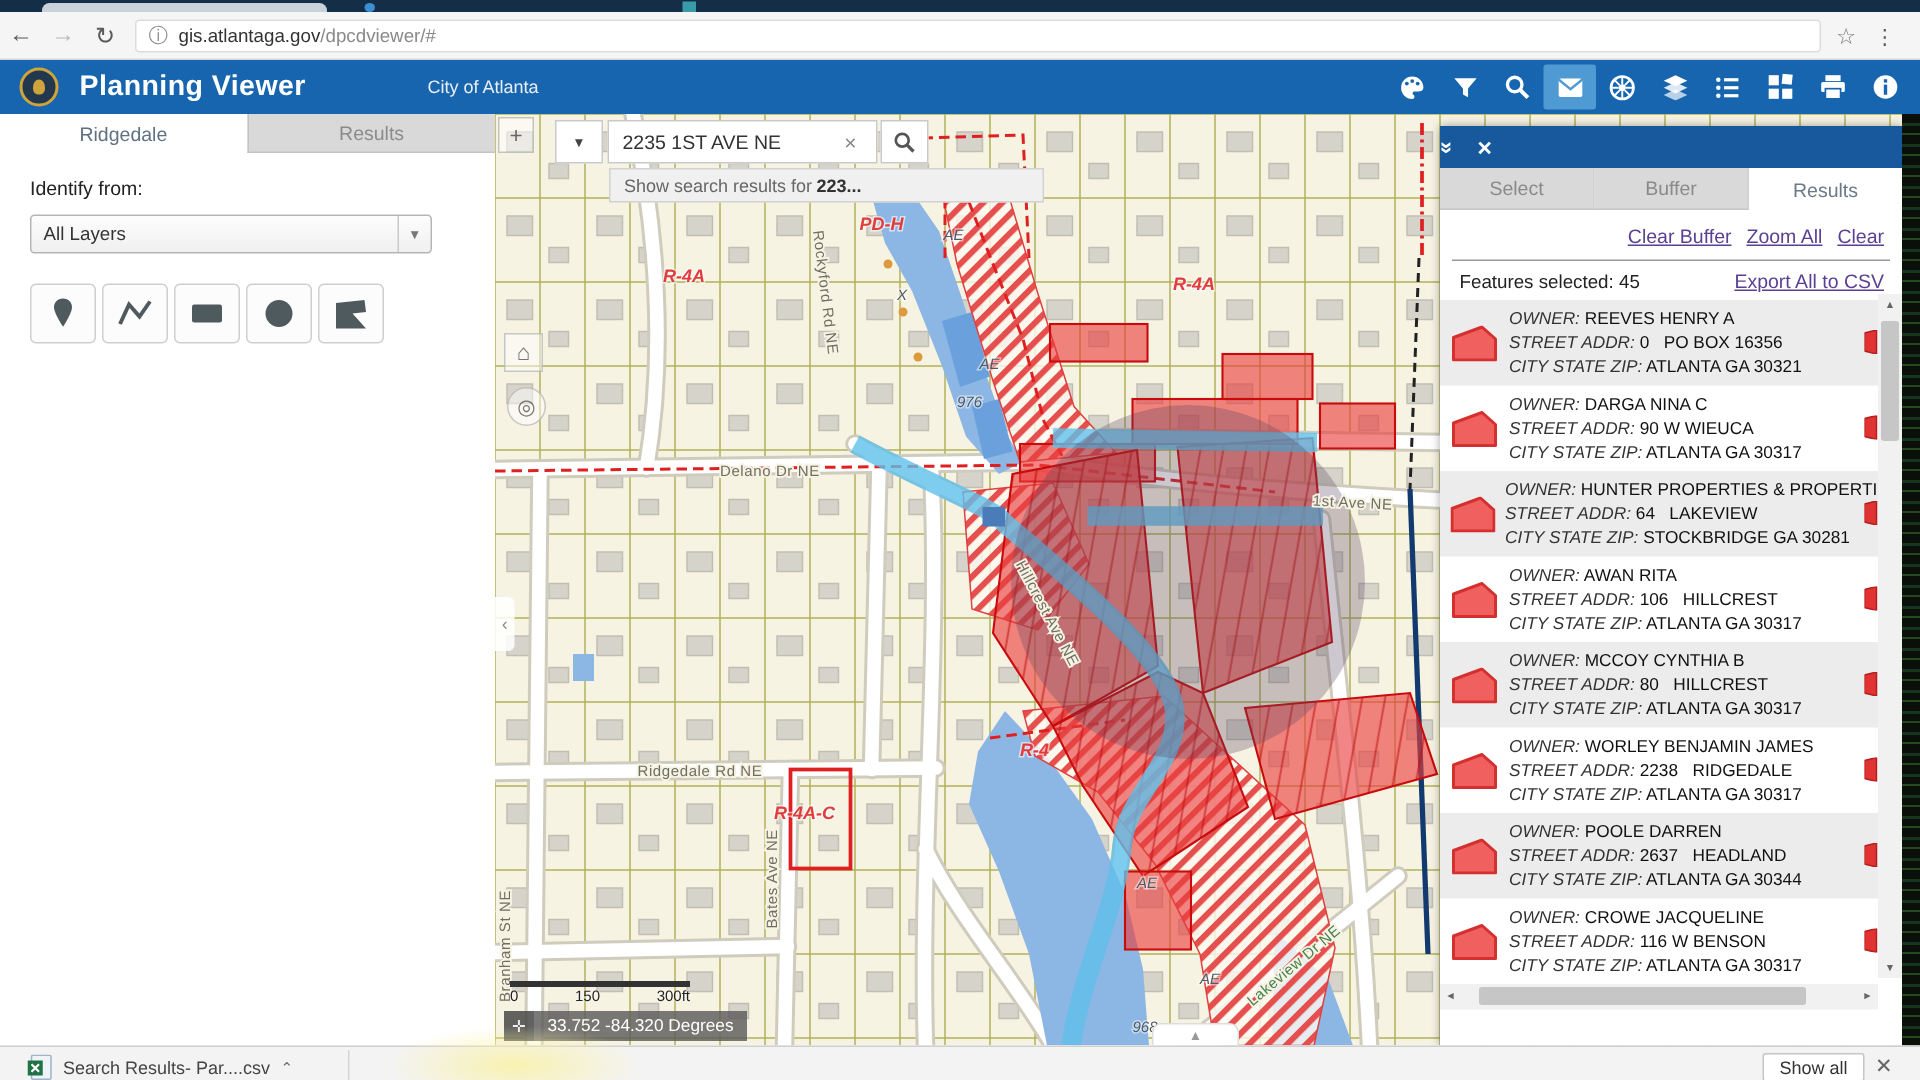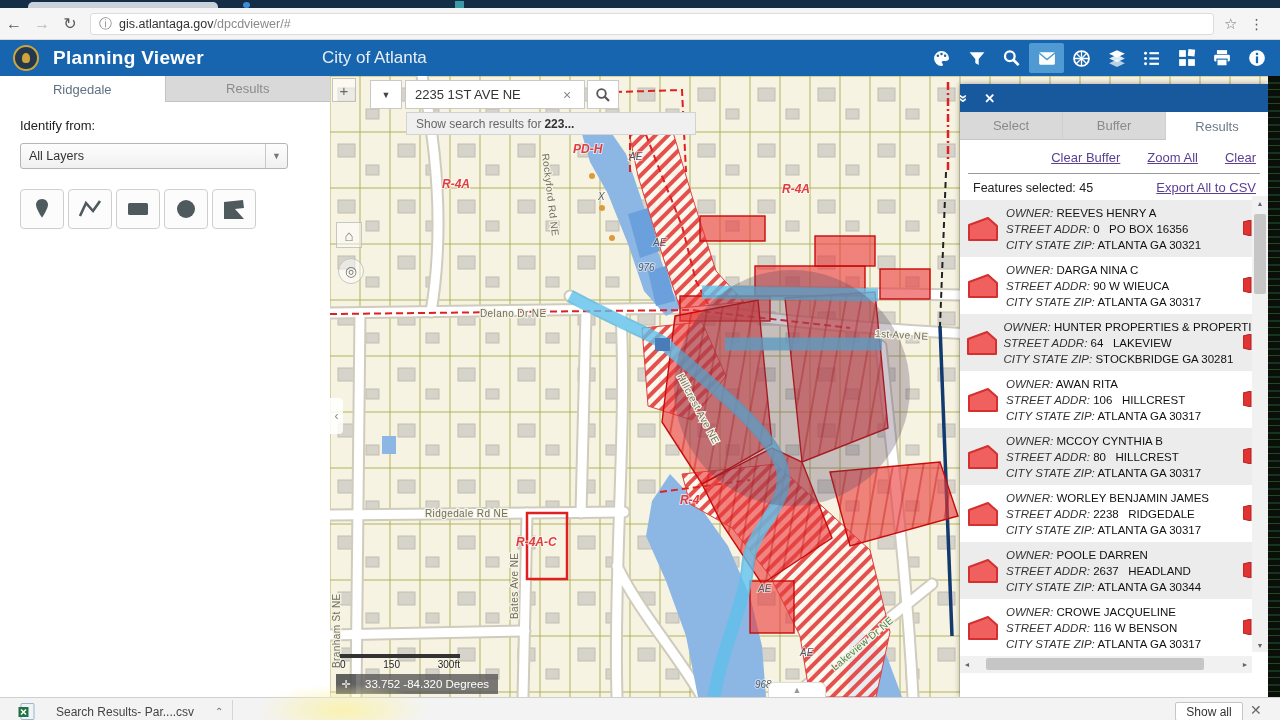--- a/index.html
+++ b/index.html
@@ -19,21 +19,21 @@
 .urltext{color:#333}
 .urltext .path{color:#8a8a8a}
 .star{margin-left:10px;color:#7a7a7a;font-size:15px}
 .menu3{margin-left:12px;color:#5a5a5a;font-size:14px}
 
 
 .appheader{position:absolute;left:0;top:40px;width:1280px;height:36px;background:#1765ae;display:flex;align-items:center}
 .seal{width:26px;height:26px;border-radius:50%;background:#22384e;border:2px solid #cfa43b;margin-left:13px;position:relative}
 .seal:after{content:"";position:absolute;left:7px;top:6px;width:8px;height:10px;background:#cfa43b;border-radius:50% 50% 40% 40%}
 .apptitle{color:#fff;font-size:19px;font-weight:bold;margin-left:14px;letter-spacing:.3px}
-.appsub{color:#e8eef5;font-size:17px;margin-left:118px}
+.appsub{color:#e8eef5;font-size:12px;margin-left:81px}
 .hicons{position:absolute;right:6px;top:0;height:36px;display:flex;align-items:center}
 .hicon{width:35px;height:30px;display:flex;align-items:center;justify-content:center;cursor:pointer}
 .hicon.active{background:#4f9ad3;border-radius:2px}
 .hicon svg{display:block}
 
 
 .leftpanel{position:absolute;left:0;top:76px;width:330px;height:621px;background:#fff}
 .ltabs{display:flex;height:26px;font-size:13px}
 .ltab{flex:1;display:flex;align-items:center;justify-content:center;cursor:pointer}
 .ltab.active{background:#fff;color:#5f7183}
@@ -68,21 +68,21 @@
 
 .rightpanel{position:absolute;left:960px;top:84px;width:308px;height:613px;background:#fff;box-shadow:0 0 6px rgba(0,0,0,.35)}
 .rphead{height:28px;background:#17599c;display:flex;align-items:center;color:#fff}
 .rptitle{font-size:15px;font-weight:bold;margin-left:12px;flex:1}
 .rpcollapse{transform:rotate(90deg);font-size:15px;font-weight:bold;margin-right:16px;cursor:pointer}
 .rpclose{font-size:13px;font-weight:bold;margin-right:12px;cursor:pointer}
 .rptabs{display:flex;height:28px;font-size:13px}
 .rptab{flex:1;display:flex;align-items:center;justify-content:center;cursor:pointer}
 .rptab.inactive{background:#d9d9d9;color:#8a8a8a;border-bottom:1px solid #c6c6c6;border-right:1px solid #cfcfcf}
 .rptab.active{background:#fff;color:#6b7a88}
-.rplinks{display:flex;justify-content:flex-end;gap:27px;padding:10px 12px 6px 0;font-size:13px}
+.rplinks{display:flex;justify-content:flex-end;gap:10px;padding:10px 12px 6px 0;font-size:13px}
 .rplinks a{color:#5b3f93;text-decoration:underline;cursor:pointer}
 .rphr{border-top:1px solid #9a9a9a;margin:2px 8px 0 8px}
 .rpfeat{display:flex;justify-content:space-between;align-items:center;padding:6px 12px 5px 13px;font-size:12.5px;color:#222}
 .rpfeat a{color:#5b3f93;text-decoration:underline;font-size:13px;cursor:pointer}
 .rlist{position:relative;height:456px;overflow:hidden;margin-right:16px}
 .rrow{height:57px;display:flex;position:relative;cursor:pointer}
 .rrow.alt{background:#ececec}
 .ricon{width:46px;display:flex;align-items:center;justify-content:center}
 .rtext{padding-top:5px;font-size:11.5px;line-height:16px;color:#111;white-space:nowrap;overflow:hidden}
 .rlabel{font-style:italic;color:#333}
@@ -94,21 +94,21 @@
 .hsb{position:relative;height:17px;background:#f1f1f1;margin-right:16px;margin-top:0}
 .hsb .a{position:absolute;top:0;width:14px;height:17px;color:#666;font-size:7px;display:flex;align-items:center;justify-content:center;cursor:pointer}
 .hsb .thumb{position:absolute;left:26px;top:2px;width:218px;height:12px;background:#c6c6c6;border-radius:2px;cursor:pointer}
 
 
 .sliver{position:absolute;left:1268px;top:76px;width:12px;height:621px;background:repeating-linear-gradient(180deg,#0a0f0a 0 6px,#16351e 6px 8px,#0a0f0a 8px 13px,#24491d 13px 14px)}
 
 
 .dlbar{position:absolute;left:0;top:697px;width:1280px;height:23px;background:#f3f3f3;border-top:1px solid #cfcfcf}
 .dlglow{position:absolute;left:258px;top:-14px;width:170px;height:52px;border-radius:50%;background:radial-gradient(closest-side,rgba(250,242,170,.9),rgba(250,242,170,0));pointer-events:none}
-.dlitem{position:absolute;left:18px;top:5px;display:flex;align-items:center;gap:21px;cursor:pointer}
+.dlitem{position:absolute;left:18px;top:5px;display:flex;align-items:center;gap:7px;cursor:pointer}
 .dlname{font-size:12px;color:#444}
 .dlcaret{font-size:10px;color:#666}
 .dldiv{position:absolute;left:232px;top:2px;width:1px;height:21px;background:#d5d5d5}
 .showall{position:absolute;left:1175px;top:4px;width:68px;height:19px;background:#fff;border:1px solid #c6c6c6;border-radius:2px;font-size:12px;color:#333;display:flex;align-items:center;justify-content:center;cursor:pointer}
 .dlclose{position:absolute;left:1250px;top:4px;font-size:14px;color:#666;cursor:pointer}
 
 
 text{font-family:"Liberation Sans",sans-serif}
 .stlbl{font-size:10px;fill:#6e6e62;paint-order:stroke;stroke:#f6f3e3;stroke-width:2.5px;letter-spacing:.4px}
 .stlbl.green{fill:#46804f}

